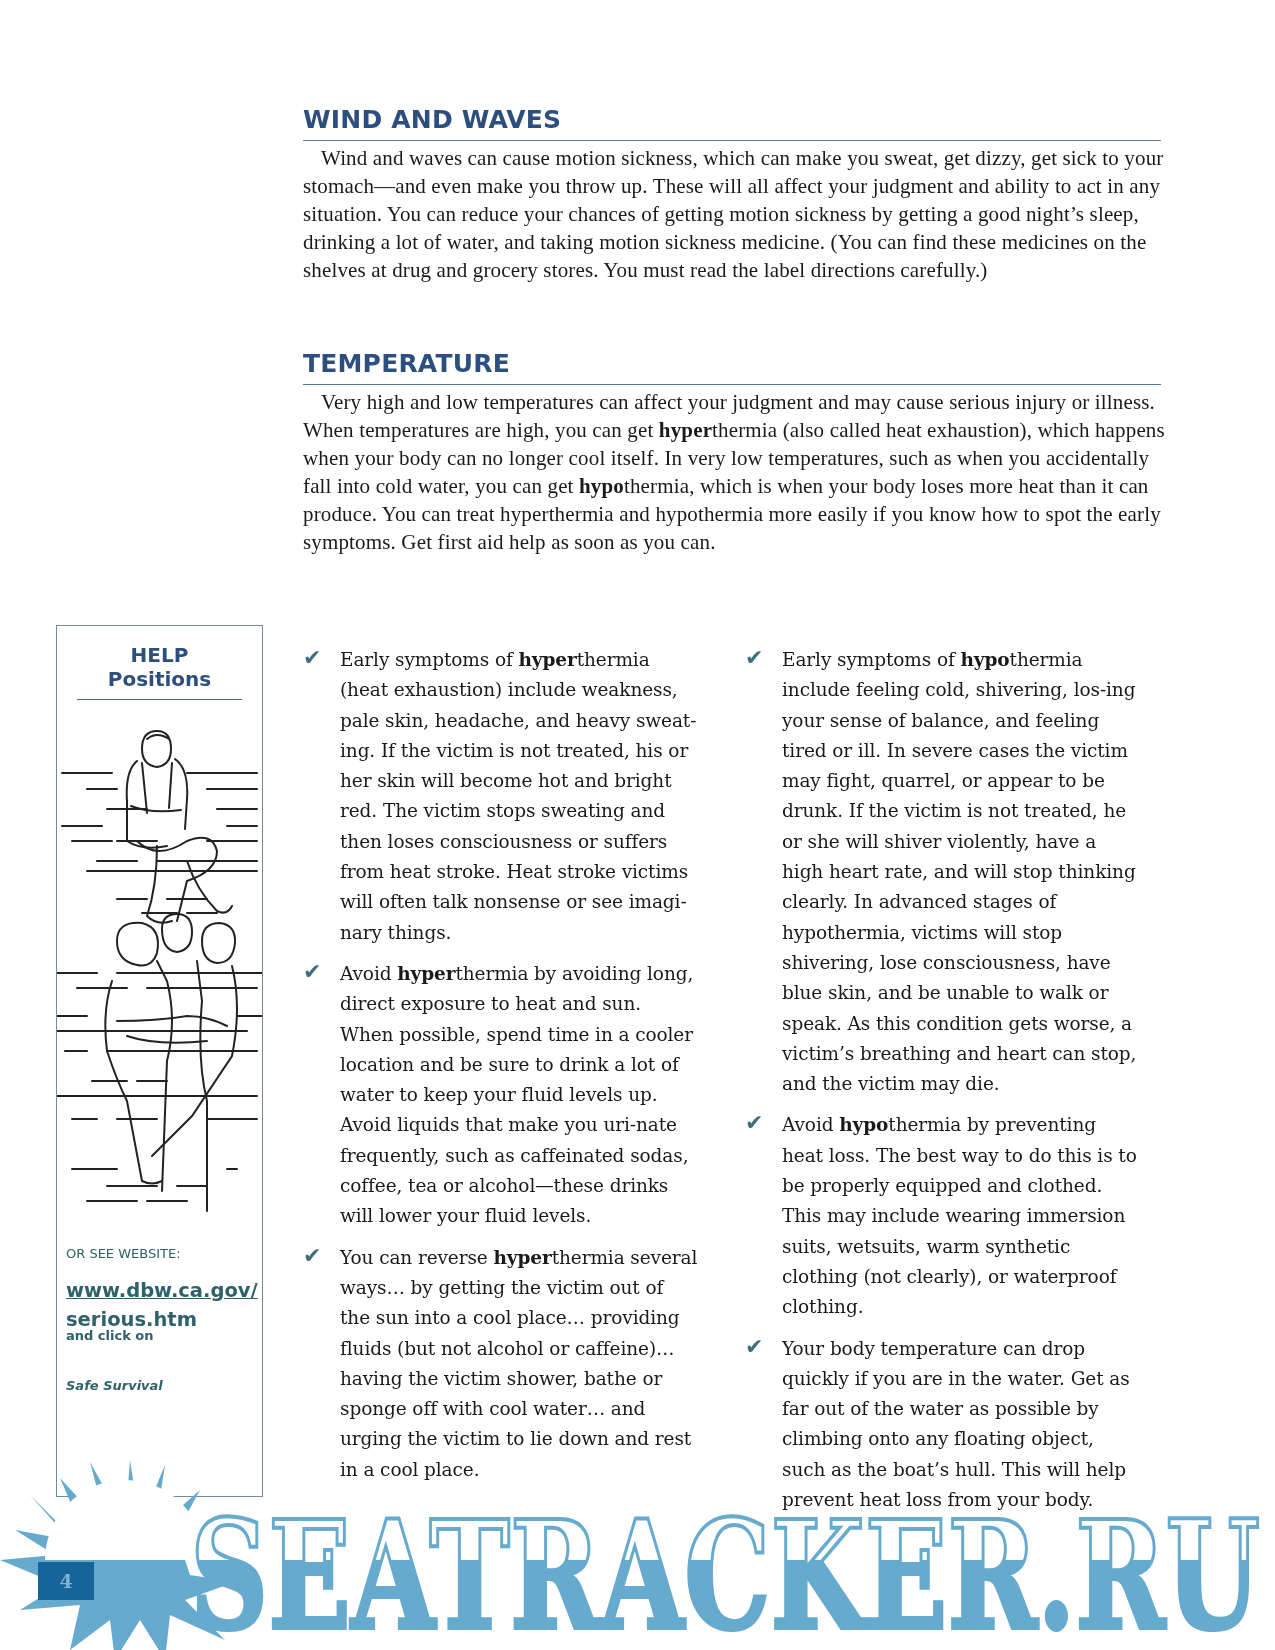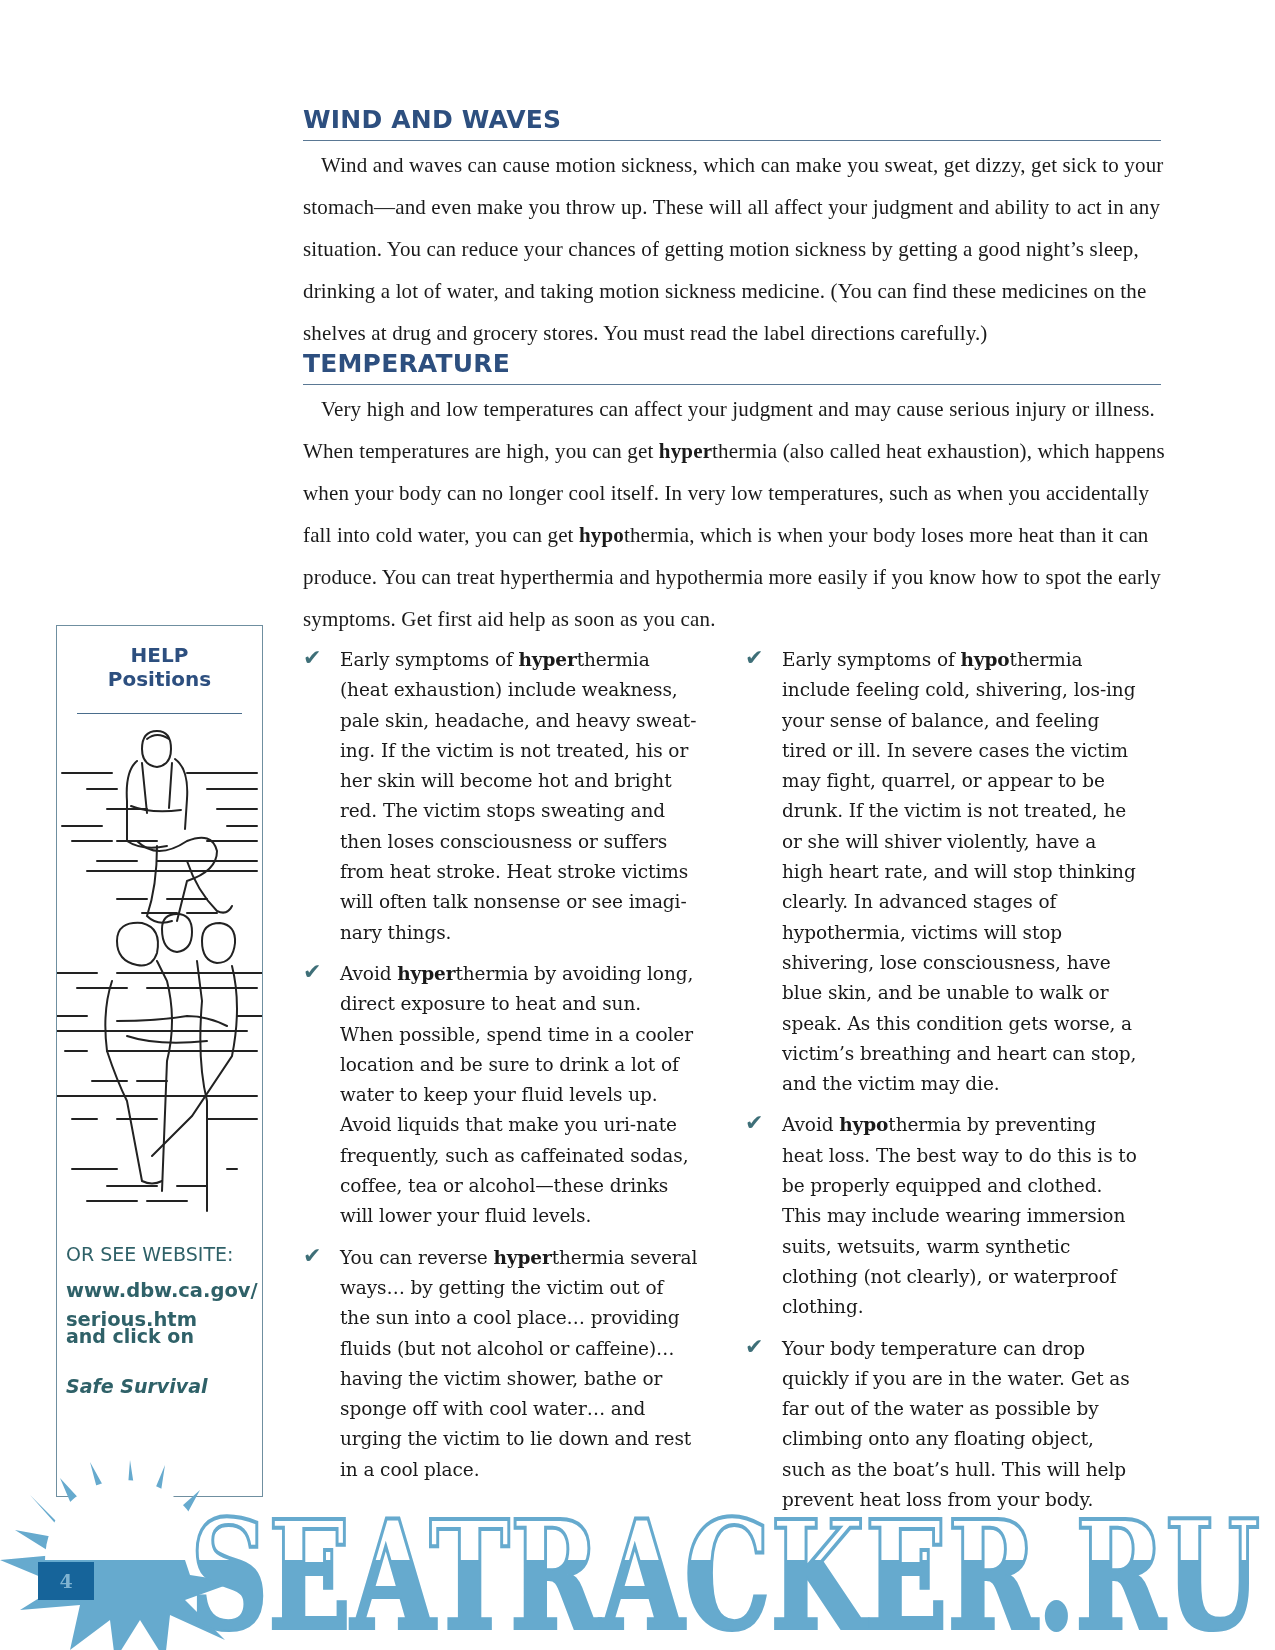--- a/index.html
+++ b/index.html
@@ -1,28 +1,28 @@
 <!DOCTYPE html>
 <html><head>
   <meta charset="utf-8">
   <style>
     html, body { margin: 0; padding: 0; background: #ffffff; }
     body { width: 1275px; height: 1650px; position: relative; overflow: hidden; font-family: "DejaVu Serif", "Liberation Serif", serif; color: #1a1a1a; }
     .heading { position: absolute; left: 303px; width: 858px; font-family: "DejaVu Sans", "Liberation Sans", sans-serif; font-weight: bold; font-size: 25px; color: #2d4f7f; letter-spacing: 0.2px; border-bottom: 1.5px solid #5a7894; padding-bottom: 6px; }
-    .para { position: absolute; left: 303px; width: 862px; font-family: "Liberation Serif", "DejaVu Serif", serif; font-size: 21px; line-height: 42px; text-indent: 18px; margin: 0; letter-spacing: 0.15px; }
+    .para { position: absolute; left: 303px; width: 862px; font-family: "Liberation Serif", "DejaVu Serif", serif; font-size: 21px; line-height: 28px; text-indent: 18px; margin: 0; letter-spacing: 0.15px; }
     .col { position: absolute; top: 645px; width: 395px; }
     .col.left { left: 303px; }
     .col.right { left: 745px; }
     .bullet { position: relative; padding-left: 37px; font-family: "DejaVu Serif", "Liberation Serif", serif; font-size: 18.5px; line-height: 30.3px; margin-bottom: 11px; letter-spacing: -0.1px; }
     .check { position: absolute; left: 0; top: -2px; color: #3e6f78; font-size: 22px; font-family: "DejaVu Sans", sans-serif; }
     .bullet b { font-weight: bold; }
     .sidebar { position: absolute; left: 56px; top: 625px; width: 207px; height: 872px; border: 1.2px solid #6f8fa0; box-sizing: border-box; background: transparent; }
-    .sidebar-title { position: absolute; left: 20px; top: 17px; font-family: "DejaVu Sans", "Liberation Sans", sans-serif; font-weight: bold; font-size: 20px; color: #2d4f7f; border-bottom: 1.5px solid #4a6d8c; padding-bottom: 22px; width: 165px; text-align: center; }
+    .sidebar-title { position: absolute; left: 20px; top: 17px; font-family: "DejaVu Sans", "Liberation Sans", sans-serif; font-weight: bold; font-size: 20px; color: #2d4f7f; border-bottom: 1.5px solid #4a6d8c; padding-bottom: 8px; width: 165px; text-align: center; }
     .illustration { position: absolute; left: 0; width: 205px; }
-    .side-label { position: absolute; left: 9px; font-family: "DejaVu Sans", "Liberation Sans", sans-serif; color: #2f6168; font-size: 19px; line-height: 28px; }
+    .side-label { position: absolute; left: 9px; font-family: "DejaVu Sans", "Liberation Sans", sans-serif; color: #2f6168; font-size: 13px; line-height: 28px; }
     .side-link { font-weight: bold; font-size: 19.5px; }
     .side-italic { font-style: italic; }
     .watermark { position: absolute; left: 0; top: 1460px; width: 1275px; height: 190px; pointer-events: none; }
     .page-num-box { position: absolute; left: 38px; top: 1562px; width: 56px; height: 38px; background: #16649a; color: #7fb3d1; font-family: "DejaVu Serif", serif; font-weight: bold; font-size: 19px; display: flex; align-items: center; justify-content: center; }
   </style>
 </head>
 <body>
 
 <div class="heading" style="top:105px;">WIND AND WAVES</div>
 <p class="para" style="top:144px;">Wind and waves can cause motion sickness, which can make you sweat, get dizzy, get sick to your stomach—and even make you throw up. These will all affect your judgment and ability to act in any situation. You can reduce your chances of getting motion sickness by getting a good night’s sleep, drinking a lot of water, and taking motion sickness medicine. (You can find these medicines on the shelves at drug and grocery stores. You must read the label directions carefully.)</p>
@@ -135,21 +135,21 @@
 
       <path d="M145 30 q0 -18 18 -18 q16 2 15 20 q-2 20 -18 20 q-15 -2 -15 -22 z"></path>
       <path d="M175 55 q10 40 0 90 q-20 30 -40 60 l-40 40"></path>
 
       <path d="M60 110 q40 0 70 -5 q20 0 40 10"></path>
       <path d="M70 125 q30 10 80 5"></path>
     </g>
   </svg>
 
   <div class="side-label" style="top:614px;">OR SEE WEBSITE:</div>
-  <div class="side-label side-link" style="top:651px;">www.dbw.ca.gov/</div>
+  <div class="side-label side-link" style="top:651px;text-decoration:underline;">www.dbw.ca.gov/</div>
   <div class="side-label side-link" style="top:680px;">serious.htm</div>
   <div class="side-label" style="top:696px;font-weight:bold;">and click on</div>
   <div class="side-label side-italic" style="top:746px;font-weight:bold;">Safe Survival</div>
 </div>
 
 <svg class="watermark" viewBox="0 1460 1275 190" width="1275" height="190">
   <defs>
     <clipPath id="lowerFill">
         <rect x="0" y="1560" width="1275" height="100"></rect>
       </clipPath>

